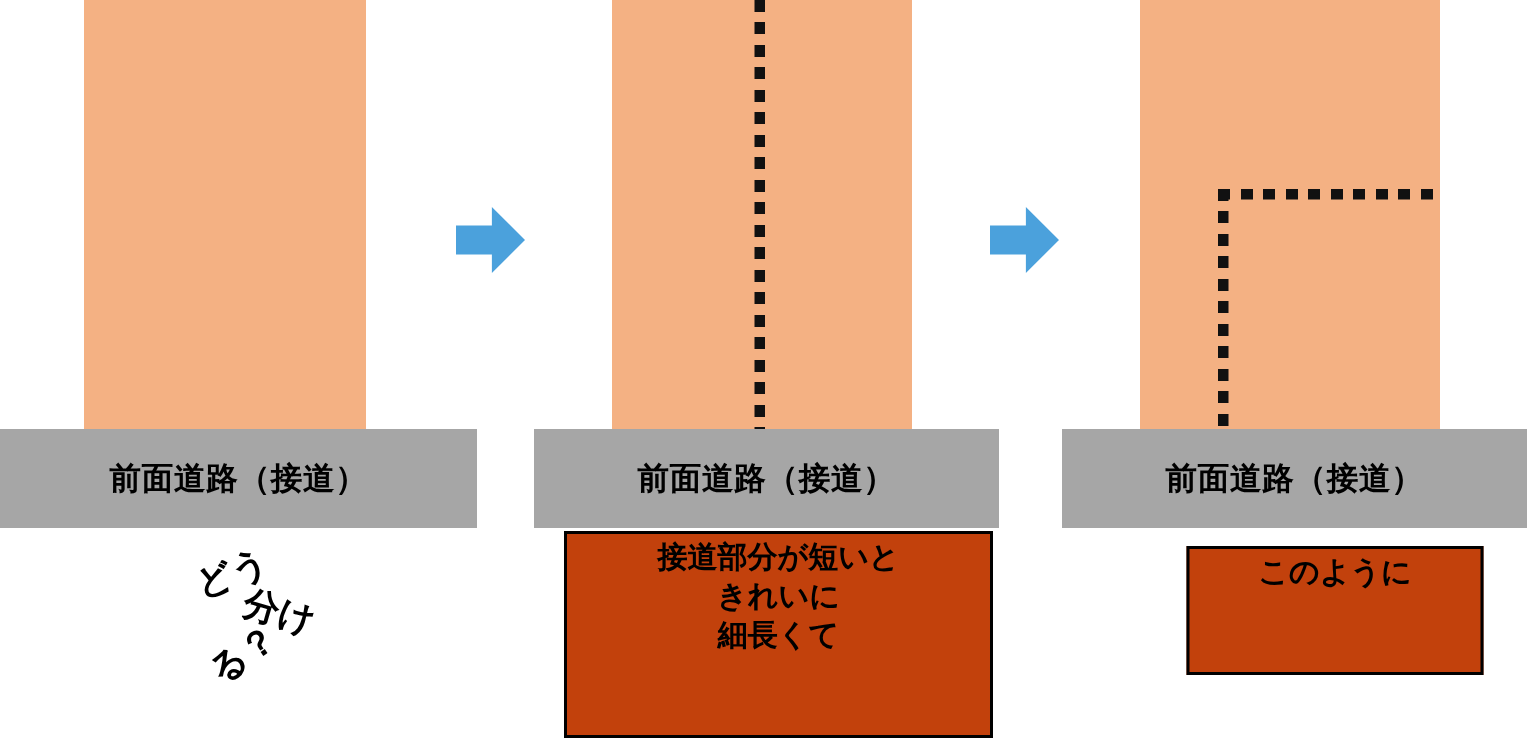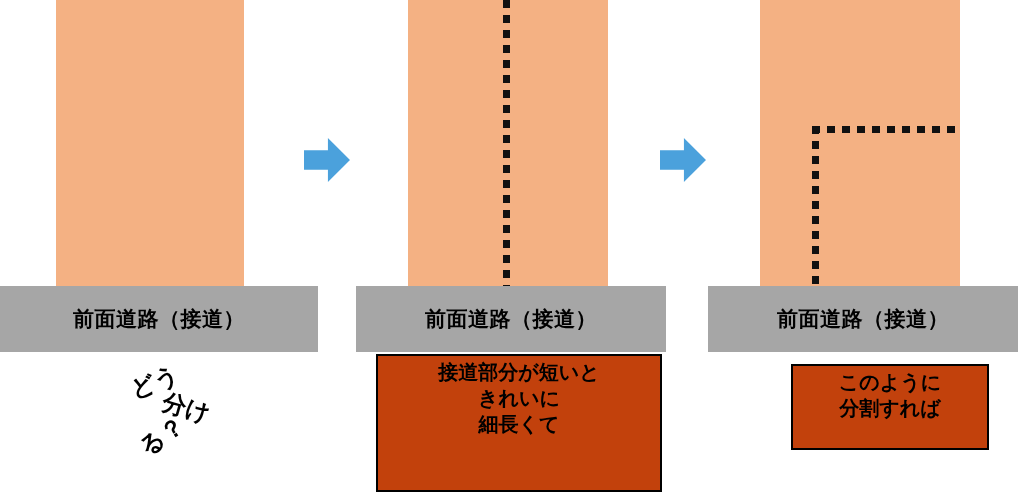--- a/index.html
+++ b/index.html
@@ -105,16 +105,15 @@
   <div class="arrow a2"></div>
 
   <div class="land p3-land"></div>
   <div class="dotted-h dh3"></div>
   <div class="dotted-v dv3"></div>
   <div class="road p3-road">
     <span class="road-label">前面道路（接道）</span>
   </div>
   <div class="caption c3">
     <div>このように</div>
-    <div>分割すれば</div>
   </div>
 
 </div>
 
 </body></html>

